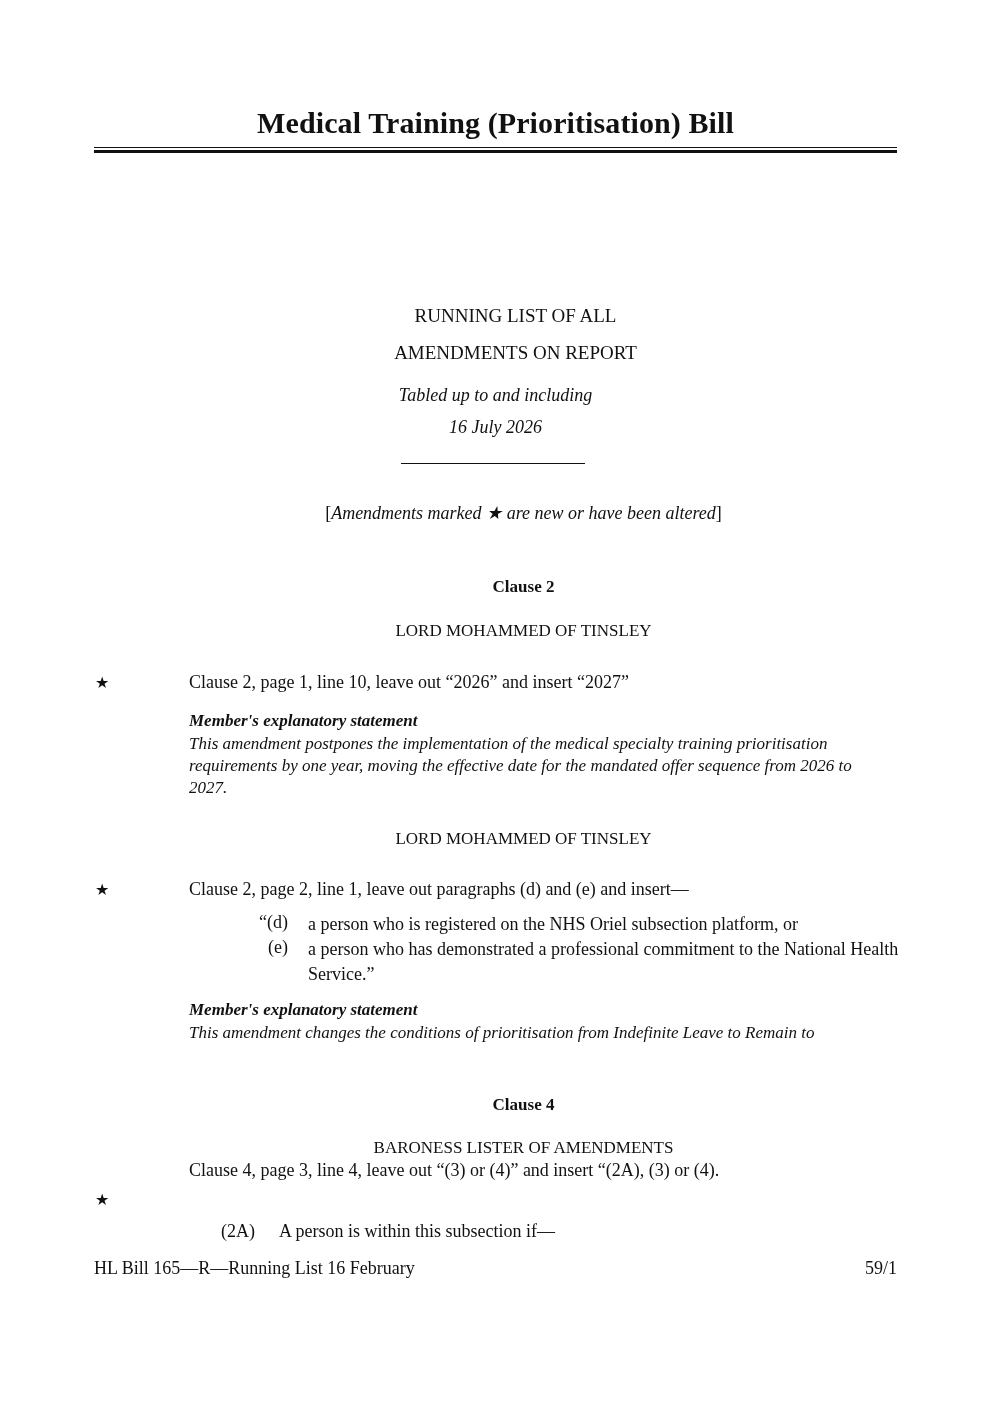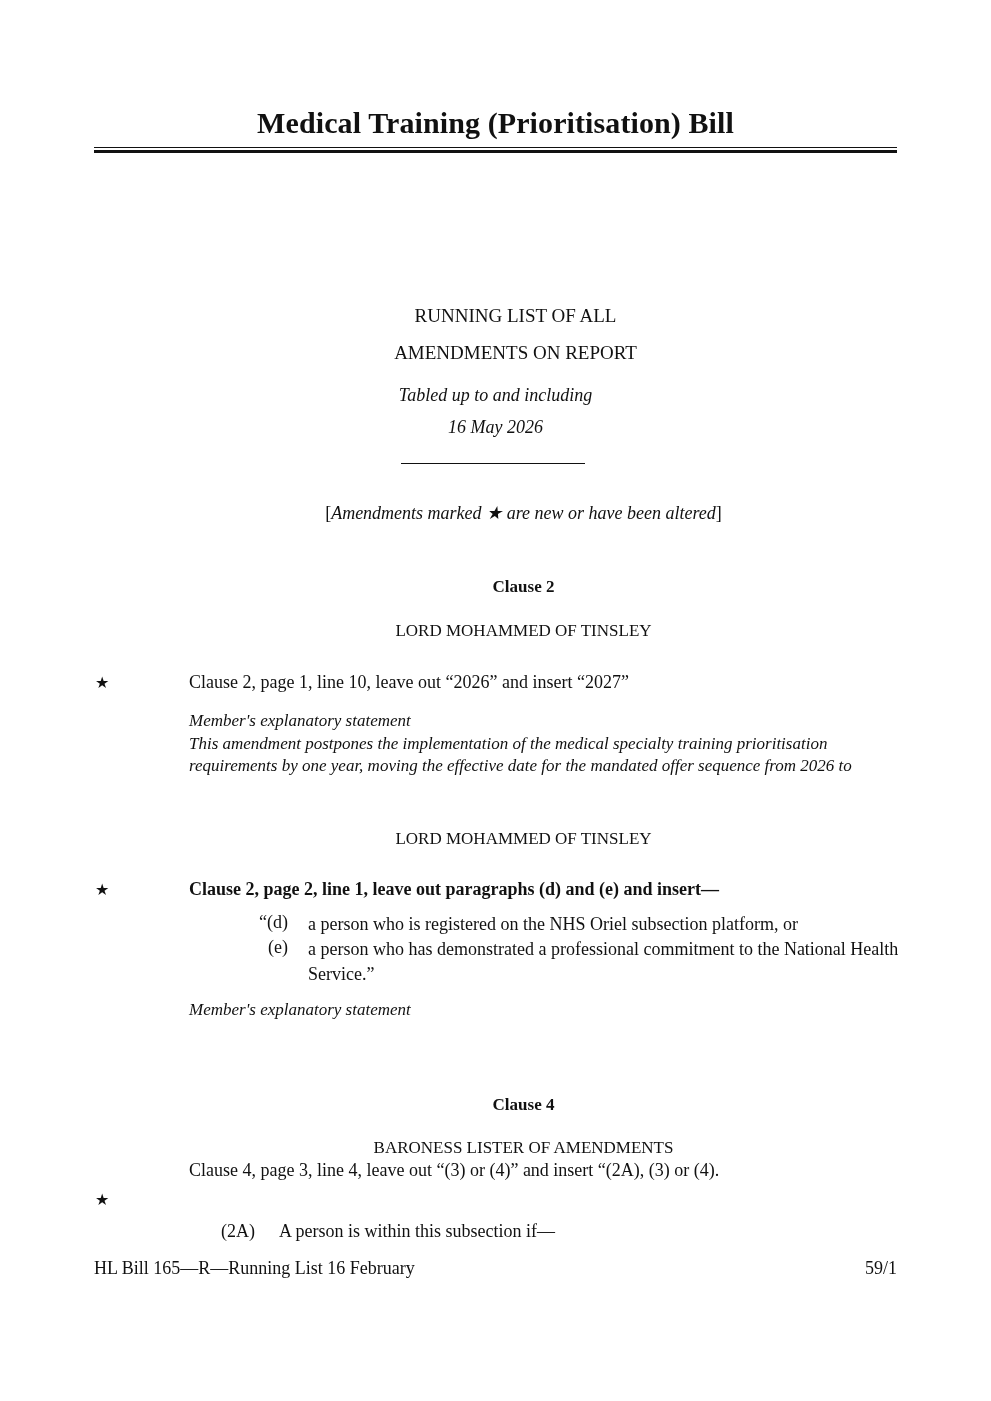--- a/index.html
+++ b/index.html
@@ -13,67 +13,69 @@
     top: 106px; font-size: 30px; font-weight: bold; letter-spacing: 0.1px;
   }
   .rule-thin { left: 94px; width: 803px; top: 147px; height: 0; border-top: 1px solid #111; }
   .rule-thick { left: 94px; width: 803px; top: 150px; height: 0; border-top: 3px solid #111; }
   .cap { font-size: 19px; margin-left: 20px; }
   .ital { font-style: italic; font-size: 18px; }
   .short-rule { left: 401px; width: 184px; top: 463px; border-top: 1px solid #111; height: 0; }
   .body-text { font-size: 18px; padding-left: 28px; }
   .star { left: 95px; font-size: 16px; }
   .amend { left: 189px; font-size: 18px; text-align: right; }
-  .mes-head { left: 189px; font-size: 17px; font-weight: normal; font-style: italic; }
+  .mes-head { left: 189px; font-size: 17px; font-weight: bold; font-style: italic; }
   .mes-body { left: 189px; width: 712px; font-size: 17px; font-style: italic; line-height: 22px; }
   .para-label { font-size: 18px; text-align: right; width: 60px; }
   .para-text { left: 308px; width: 592px; font-size: 18px; line-height: 25px; }
   .footer { font-size: 18px; top: 1258px; }
 </style>
 </head>
 <body>
 
 <div class="abs center title">Medical Training (Prioritisation) Bill</div>
 <div class="abs rule-thin"></div>
 <div class="abs rule-thick"></div>
 
 <div class="abs center cap" style="top:305px;">RUNNING LIST OF ALL</div>
 <div class="abs center cap" style="top:342px;">AMENDMENTS ON REPORT</div>
 <div class="abs center ital" style="top:385px;">Tabled up to and including</div>
-<div class="abs center ital" style="top:417px;">16 May 2026</div>
+<div class="abs center ital" style="top:417px;">16 July 2026</div>
 <div class="abs short-rule"></div>
 
 <div class="abs center body-text" style="top:502px;">
   <span>[</span><i><span>Amendments marked </span><span>★</span><span> are new or have been altered</span></i><span>]</span>
 </div>
 
 <div class="abs center body-text" style="top:577px; font-weight:bold; font-size:17px;">Clause 2</div>
 <div class="abs center body-text" style="top:621px; font-size:17px;">LORD MOHAMMED OF TINSLEY</div>
 
 <div class="abs star" style="top:673px;">★</div>
 <div class="abs amend" style="top:672px;">Clause 2, page 1, line 10, leave out “2026” and insert “2027”</div>
 
 <div class="abs mes-head" style="top:711px;">Member's explanatory statement</div>
 <div class="abs mes-body" style="top:733px;">
   <div>This amendment postpones the implementation of the medical specialty training prioritisation</div>
   <div>requirements by one year, moving the effective date for the mandated offer sequence from 2026 to</div>
+  <div>2027.</div>
 </div>
 
 <div class="abs center body-text" style="top:829px; font-size:17px;">LORD MOHAMMED OF TINSLEY</div>
 
 <div class="abs star" style="top:880px;">★</div>
-<div class="abs amend" style="top:879px;font-weight:bold;">Clause 2, page 2, line 1, leave out paragraphs (d) and (e) and insert—</div>
+<div class="abs amend" style="top:879px;">Clause 2, page 2, line 1, leave out paragraphs (d) and (e) and insert—</div>
 
 <div class="abs para-label" style="left:228px; top:912px;">“(d)</div>
 <div class="abs para-text" style="top:912px;">a person who is registered on the NHS Oriel subsection platform, or</div>
 <div class="abs para-label" style="left:228px; top:937px;">(e)</div>
 <div class="abs para-text" style="top:937px;">a person who has demonstrated a professional commitment to the National Health Service.”</div>
 
 <div class="abs mes-head" style="top:1000px;">Member's explanatory statement</div>
 <div class="abs mes-body" style="top:1022px;">
+  <div>This amendment changes the conditions of prioritisation from Indefinite Leave to Remain to</div>
 </div>
 
 <div class="abs center body-text" style="top:1095px; font-weight:bold; font-size:17px;">Clause 4</div>
 <div class="abs center body-text" style="top:1138px; font-size:17px;">BARONESS LISTER OF AMENDMENTS</div>
 
 <div class="abs star" style="top:1190px;">★</div>
 <div class="abs amend" style="top:1160px;">Clause 4, page 3, line 4, leave out “(3) or (4)” and insert “(2A), (3) or (4).</div>
 
 <div class="abs body-text" style="left:193px; top:1221px;">(2A)</div>
 <div class="abs body-text" style="left:251px; top:1221px;">A person is within this subsection if—</div>

